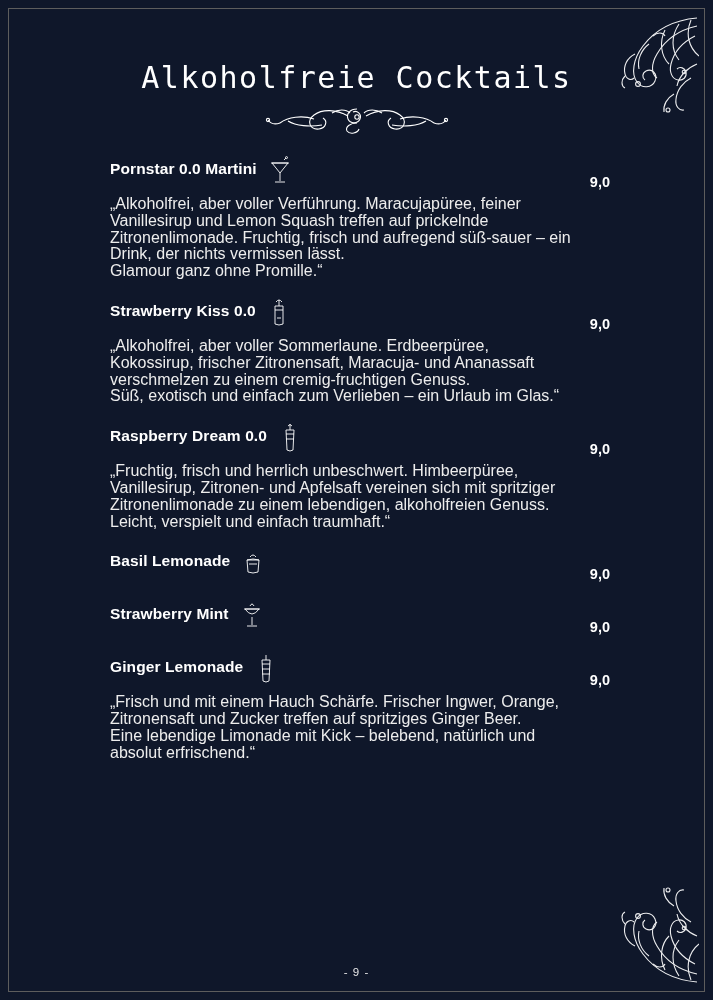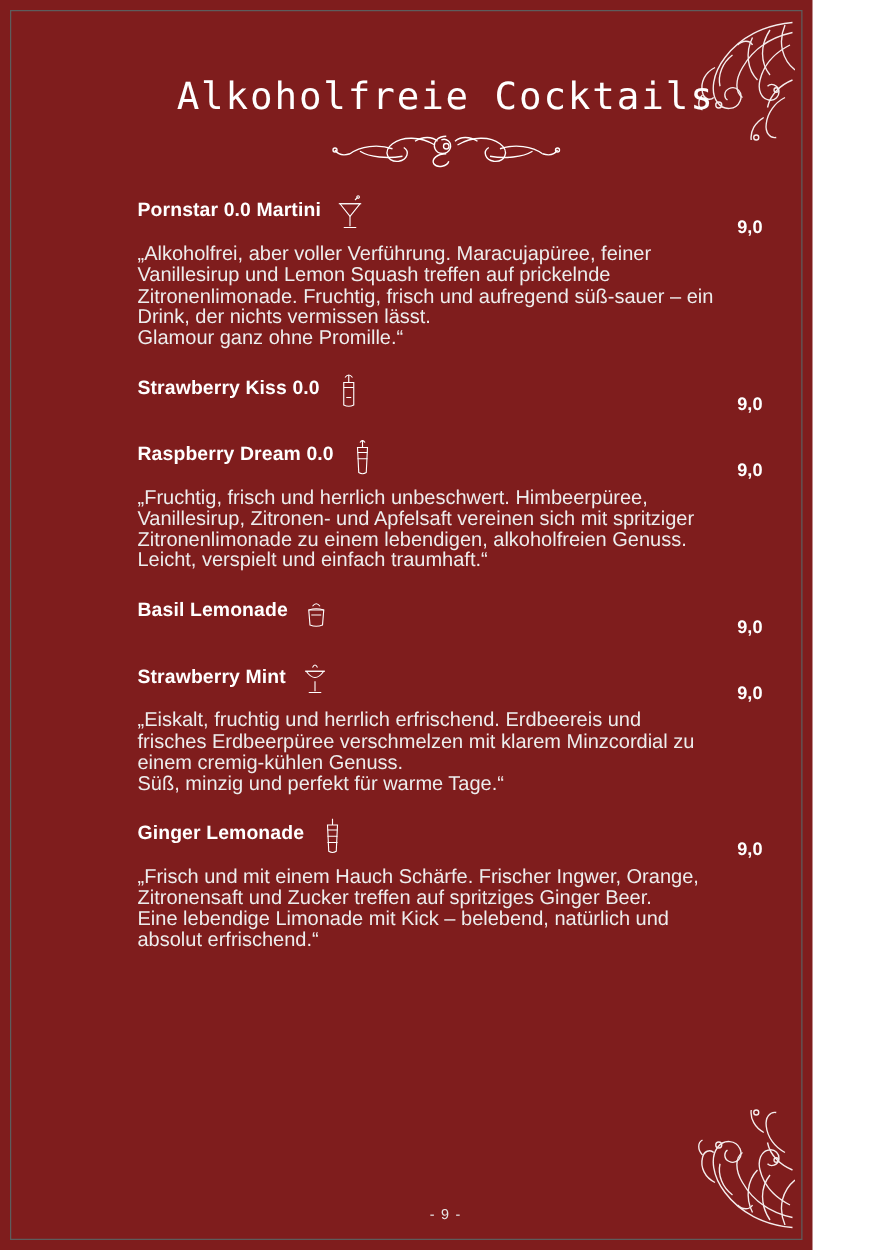--- a/index.html
+++ b/index.html
@@ -5,23 +5,23 @@
   html, body {
     margin: 0;
     padding: 0;
     background: #ffffff;
   }
   body {
     font-family: "Liberation Sans", sans-serif;
   }
   .page {
     position: relative;
-    width: 650px;
+    width: 713px;
     height: 1000px;
-    background: #7f1d1d;
+    background: #0f172a;
     color: #f2f2f2;
     overflow: hidden;
     box-sizing: border-box;
   }
   .page-border {
     position: absolute;
     left: 8px;
     top: 8px;
     right: 8px;
     bottom: 8px;
@@ -219,20 +219,22 @@
           <svg viewBox="0 0 26 30" fill="none" stroke="#ffffff" stroke-width="0.9">
             <path d="M9 8 L9 26 Q13 28 17 26 L17 8 Z"></path>
             <path d="M9 12 L17 12"></path>
             <path d="M13 8 L13 2"></path>
             <path d="M10 4 Q13 0 16 4"></path>
             <path d="M11 20 L15 20"></path>
           </svg>
         </div>
         <div class="item-price">9,0</div>
       </div>
+      <div class="item-desc">„Alkoholfrei, aber voller Sommerlaune. Erdbeerpüree, Kokossirup, frischer Zitronensaft, Maracuja- und Ananassaft verschmelzen zu einem cremig-fruchtigen Genuss.
+Süß, exotisch und einfach zum Verlieben – ein Urlaub im Glas.“</div>
     </div>
 
     <div class="item">
       <div class="item-head">
         <div class="item-name">Raspberry Dream 0.0</div>
         <div class="item-glyph">
           <svg viewBox="0 0 26 30" fill="none" stroke="#ffffff" stroke-width="0.9">
             <path d="M9 7 L10 27 Q13 29 16 27 L17 7 Z"></path>
             <path d="M9 11 L17 11"></path>
             <path d="M9 16 L17 16"></path>
@@ -268,22 +270,20 @@
           <svg viewBox="0 0 26 30" fill="none" stroke="#ffffff" stroke-width="0.9">
             <path d="M6 8 Q13 18 20 8 Z"></path>
             <path d="M5 8 L21 8"></path>
             <path d="M13 16 L13 24"></path>
             <path d="M8 25 L18 25"></path>
             <path d="M11 5 Q13 1 15 5"></path>
           </svg>
         </div>
         <div class="item-price">9,0</div>
       </div>
-      <div class="item-desc">„Eiskalt, fruchtig und herrlich erfrischend. Erdbeereis und frisches Erdbeerpüree verschmelzen mit klarem Minzcordial zu einem cremig-kühlen Genuss.
-Süß, minzig und perfekt für warme Tage.“</div>
     </div>
 
     <div class="item">
       <div class="item-head">
         <div class="item-name">Ginger Lemonade</div>
         <div class="item-glyph">
           <svg viewBox="0 0 26 30" fill="none" stroke="#ffffff" stroke-width="0.9">
             <path d="M9 6 L10 27 Q13 29 16 27 L17 6 Z"></path>
             <path d="M9 10 L17 10"></path>
             <path d="M9 15 L17 15"></path>

